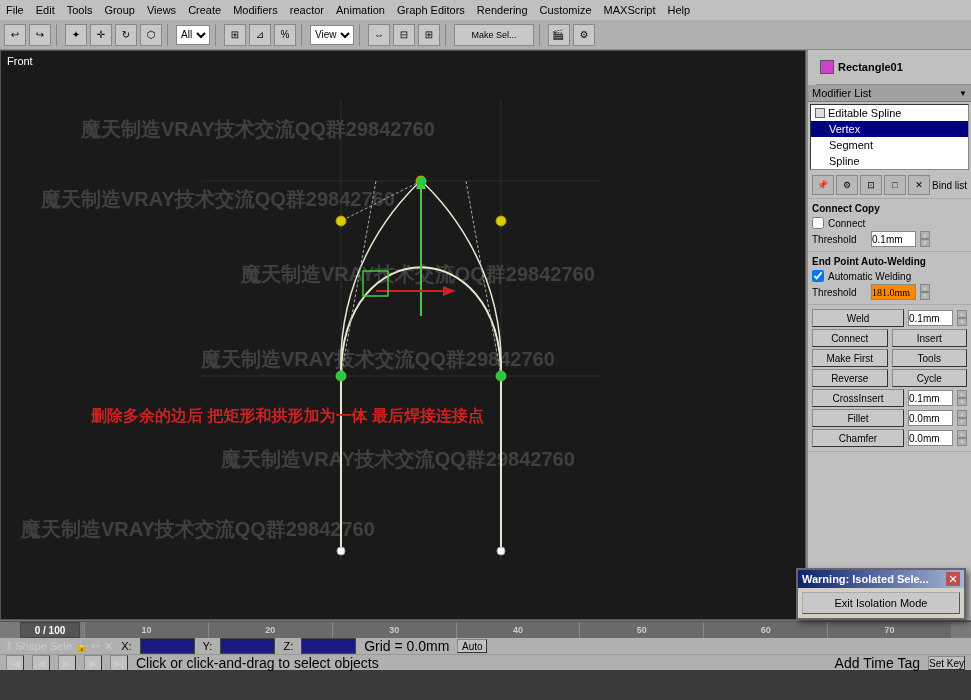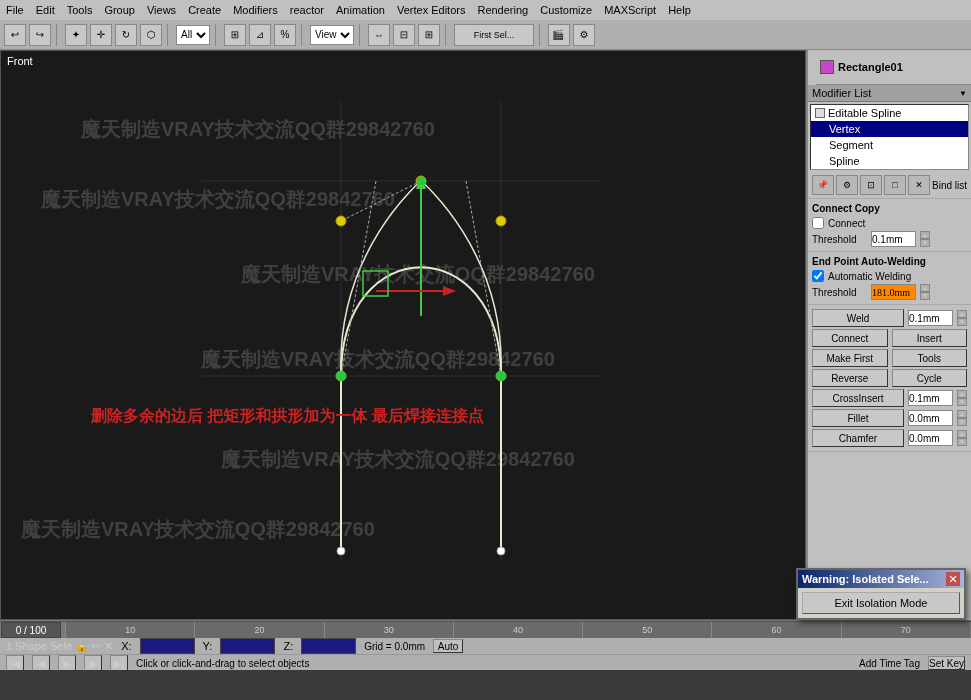--- a/index.html
+++ b/index.html
@@ -65,37 +65,37 @@
     .dialog-titlebar { background: linear-gradient(to right, #0a246a, #a6b5d7); padding: 2px 4px; display: flex; align-items: center; justify-content: space-between; }
     .dialog-title { color: #fff; font-size: 11px; font-weight: bold; }
     .dialog-close { color: #fff; font-size: 11px; cursor: pointer; background: #c0504d; border: none; width: 14px; height: 14px; display: flex; align-items: center; justify-content: center; }
     .dialog-body { padding: 4px; background: #d4d0c8; }
     .dialog-exit-btn { width: 100%; height: 22px; background: #c8c8c8; border: 1px outset #aaa; cursor: pointer; font-size: 11px; color: #000; }
     .play-btn { width: 18px; height: 16px; background: #c0c0c0; border: 1px outset #888; display: flex; align-items: center; justify-content: center; cursor: pointer; font-size: 10px; }
 
     #bottombar { height: 50px; background: #b0b0b0; border-top: 1px solid #777; display: flex; flex-direction: column; }
     .bottom-row1 { display: flex; align-items: center; height: 22px; padding: 0 6px; gap: 8px; border-bottom: 1px solid #999; }
     .bottom-row2 { display: flex; align-items: center; height: 22px; padding: 0 6px; gap: 8px; }
-    .bottom-label { font-size: 10px; color: #000; }
+    .bottom-label { font-size: 14px; color: #000; }
     .bottom-btn { height: 14px; min-width: 30px; background: #c0c0c0; border: 1px outset #888; font-size: 10px; cursor: pointer; }
   </style>
 </head>
 <body>
 
 <div id="menubar">
   <span>File</span>
   <span>Edit</span>
   <span>Tools</span>
   <span>Group</span>
   <span>Views</span>
   <span>Create</span>
   <span>Modifiers</span>
   <span>reactor</span>
   <span>Animation</span>
-  <span>Vertex Editors</span>
+  <span>Graph Editors</span>
   <span>Rendering</span>
   <span>Customize</span>
   <span>MAXScript</span>
   <span>Help</span>
 </div>
 
 <div id="toolbar">
   <div class="toolbar-btn">↩</div>
   <div class="toolbar-btn">↪</div>
   <div class="toolbar-sep"></div>
@@ -113,21 +113,21 @@
   <div class="toolbar-btn">%</div>
   <div class="toolbar-sep"></div>
   <select class="toolbar-select">
     <option>View</option>
   </select>
   <div class="toolbar-sep"></div>
   <div class="toolbar-btn">⇔</div>
   <div class="toolbar-btn">⊟</div>
   <div class="toolbar-btn">⊞</div>
   <div class="toolbar-sep"></div>
-  <div class="toolbar-btn" style="width:80px; font-size:9px;">First Sel...</div>
+  <div class="toolbar-btn" style="width:80px; font-size:9px;">Make Sel...</div>
   <div class="toolbar-sep"></div>
   <div class="toolbar-btn">🎬</div>
   <div class="toolbar-btn">⚙</div>
 </div>
 
 <div id="main">
 
   <div id="viewport">
     <span id="viewport-label">Front</span>
 
@@ -308,21 +308,21 @@
     <span class="dialog-title">Warning: Isolated Sele...</span>
     <button class="dialog-close">✕</button>
   </div>
   <div class="dialog-body">
     <button class="dialog-exit-btn">Exit Isolation Mode</button>
   </div>
 </div>
 
 <div id="bottombar">
 
-  <div style="background:#7a7a7a; height:22px; display:flex; align-items:center; padding:0 1px; gap:4px; border-top:1px solid #555;">
+  <div style="background:#7a7a7a; height:22px; display:flex; align-items:center; padding:0 20px; gap:4px; border-top:1px solid #555;font-weight:bold;">
     <div style="background:#555; width:60px; height:16px; display:flex; align-items:center; justify-content:center; border:1px solid #444; font-size:10px; color:#fff;">0 / 100</div>
     <div style="flex:1; background:#6a6a6a; height:16px; position:relative; overflow:hidden;">
       <div style="display:flex; height:100%;">
         <div style="font-size:9px; color:#ccc; flex:1; text-align:center; border-left:1px solid #888; line-height:16px;">10</div>
         <div style="font-size:9px; color:#ccc; flex:1; text-align:center; border-left:1px solid #888; line-height:16px;">20</div>
         <div style="font-size:9px; color:#ccc; flex:1; text-align:center; border-left:1px solid #888; line-height:16px;">30</div>
         <div style="font-size:9px; color:#ccc; flex:1; text-align:center; border-left:1px solid #888; line-height:16px;">40</div>
         <div style="font-size:9px; color:#ccc; flex:1; text-align:center; border-left:1px solid #888; line-height:16px;">50</div>
         <div style="font-size:9px; color:#ccc; flex:1; text-align:center; border-left:1px solid #888; line-height:16px;">60</div>
         <div style="font-size:9px; color:#ccc; flex:1; text-align:center; border-left:1px solid #888; line-height:16px;">70</div>

